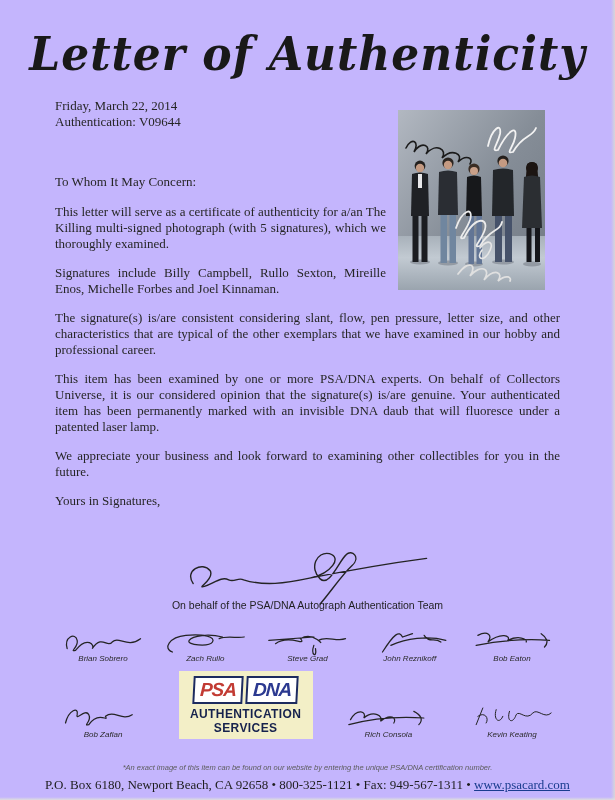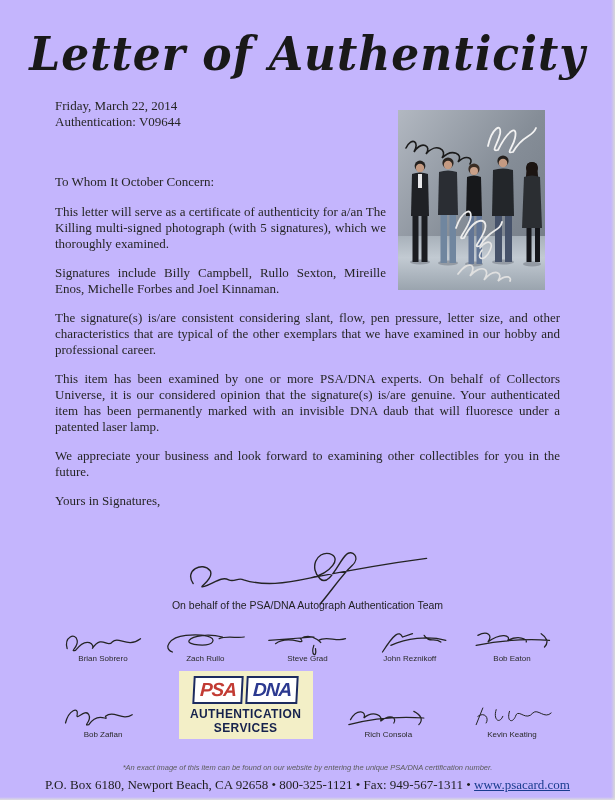--- a/index.html
+++ b/index.html
@@ -40,21 +40,21 @@
   .team-line {
     margin-top:-6px; font-family:"Liberation Sans", sans-serif;
     font-size:10.5px; color:#1f1f1f; text-align:center;
   }
 
   .sig-row {
     width:505px; margin:16px auto 0; display:flex;
     justify-content:space-between; align-items:flex-end;
   }
   .sig-row.second { margin-top:8px; }
-  .sig-cell { display:flex; flex-direction:column; align-items:center; width:96px; }
+  .sig-cell { display:flex; flex-direction:column; align-items:center; width:96px;font-style:italic; }
   .sig-cell svg { width:92px; height:30px; margin-bottom:-3px; }
   .sig-name { font-family:"Liberation Sans", sans-serif; font-size:8px; color:#2a2a2a; white-space:nowrap; }
 
   .logo-box { width:126px; padding:5px 4px 4px; text-align:center; }
   .logo-boxes { display:flex; justify-content:center; gap:3px; }
   .logo-chip {
     background:#ffffff; border:2px solid #1d2b5e; padding:0 5px;
     font-family:"Liberation Sans", sans-serif; font-weight:bold; font-style:italic;
     font-size:19px; line-height:24px; letter-spacing:-1px; transform:skewX(-3deg);
   }
@@ -162,21 +162,21 @@
           <path d="M60,164 C70,150 80,154 72,166 C82,154 94,158 86,170 C96,158 106,162 100,171 C108,164 114,167 112,171" fill="none" stroke="#e0e0e0" stroke-width="1.7" stroke-linecap="round"></path>
         </g>
       </svg>
     </div>
 
     <div class="date-block">
       <div>Friday, March 22, 2014</div>
       <div>Authentication: V09644</div>
     </div>
 
-    <div class="salutation">To Whom It October Concern:</div>
+    <div class="salutation">To Whom It May Concern:</div>
 
     <p class="para">This letter will serve as a certificate of authenticity for a/an The Killing multi-signed photograph (with 5 signatures), which we thoroughly examined.</p>
     <p class="para">Signatures include Billy Campbell, Rullo Sexton, Mireille Enos, Michelle Forbes and Joel Kinnaman.</p>
     <p class="para">The signature(s) is/are consistent considering slant, flow, pen pressure, letter size, and other characteristics that are typical of the other exemplars that we have examined in our hobby and professional career.</p>
     <p class="para">This item has been examined by one or more PSA/DNA experts. On behalf of Collectors Universe, it is our considered opinion that the signature(s) is/are genuine. Your authenticated item has been permanently marked with an invisible DNA daub that will fluoresce under a patented laser lamp.</p>
     <p class="para">We appreciate your business and look forward to examining other collectibles for you in the future.</p>
 
     <p class="closing">Yours in Signatures,</p>
   </div>
 

